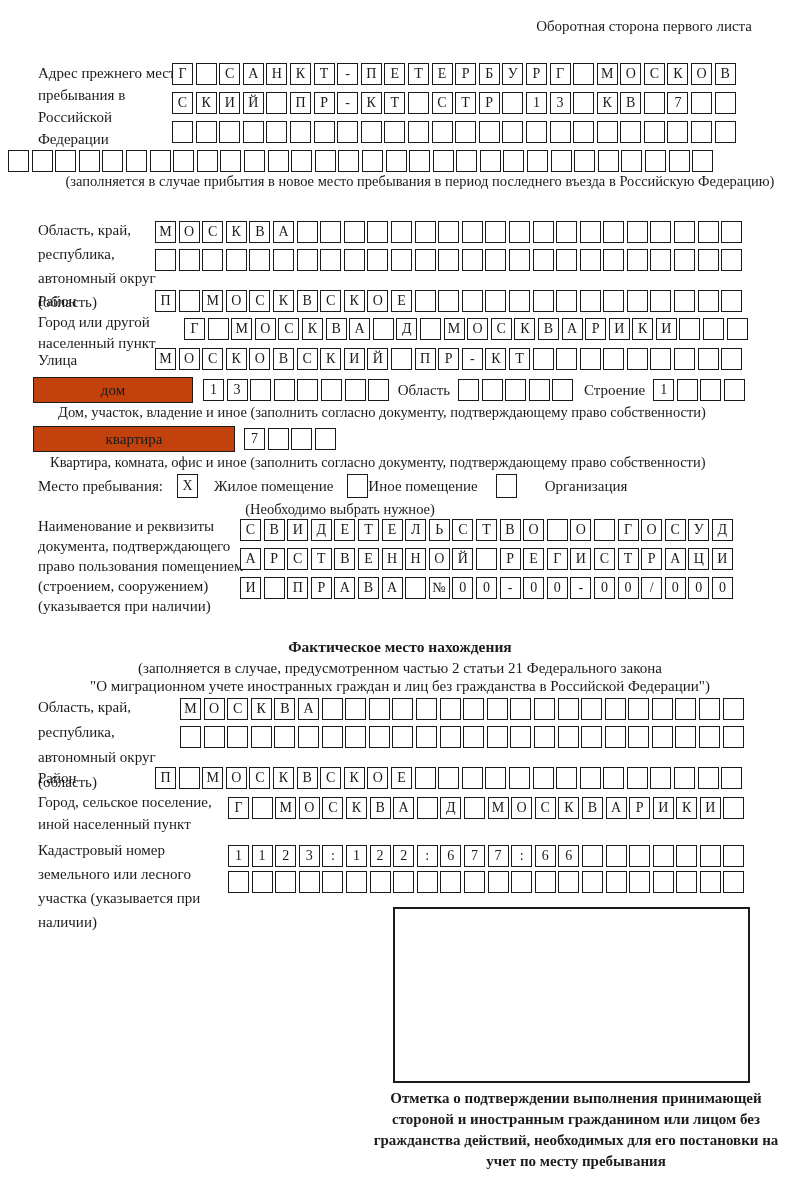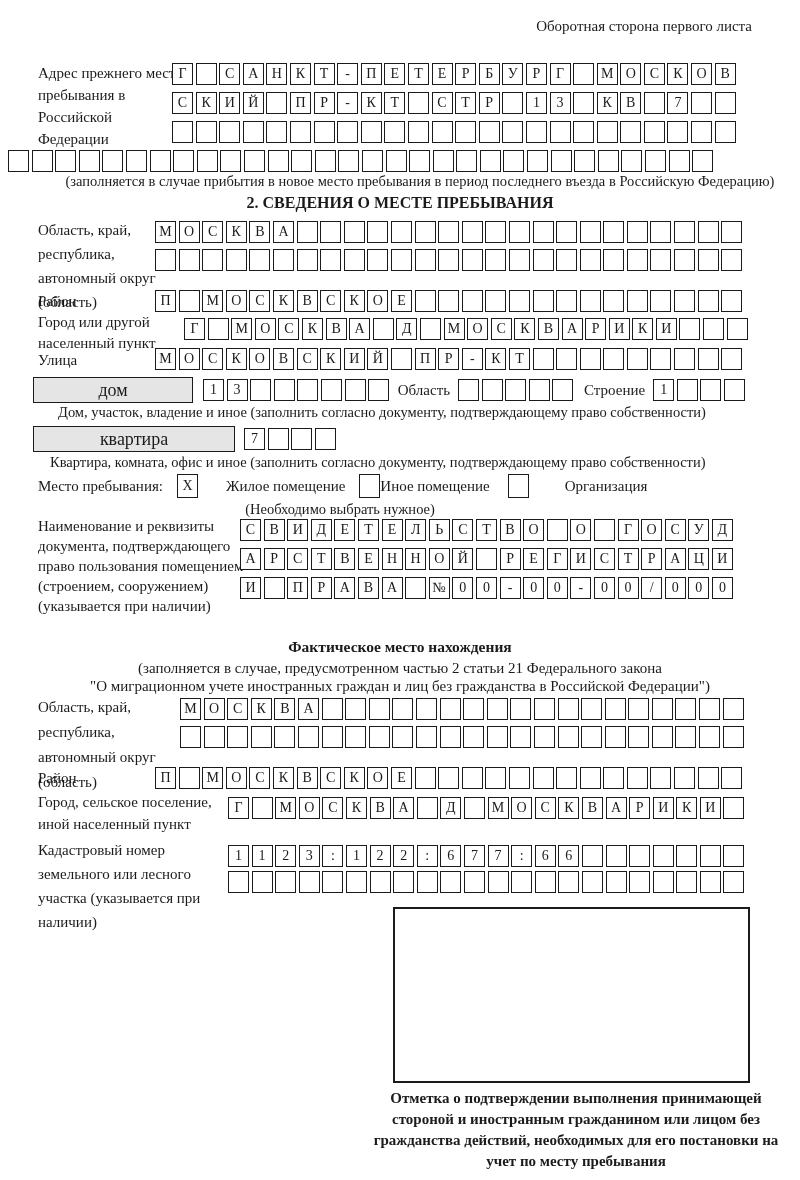--- a/index.html
+++ b/index.html
@@ -8,21 +8,21 @@
   .abs{position:absolute;}
   .boxrow{display:flex;}
   .cell{width:19px;height:20px;border:1.6px solid #1b1b1b;margin-right:2.6px;
         display:inline-flex;align-items:center;justify-content:center;
         font-size:14px;line-height:20px;flex:0 0 auto;background:#fff;}
   .lbl{line-height:22px;}
   .note{font-size:14.5px;padding-left:20px;}
   .center{left:0;width:800px;text-align:center;}
   .title{font-weight:bold;font-size:16px;}
   .wbox{border:1.8px solid #1b1b1b;height:24px;display:inline-flex;align-items:center;
-        justify-content:center;font-size:18px;flex:0 0 auto;background:#e5e5e5;}
+        justify-content:center;font-size:15px;flex:0 0 auto;background:#c2410c;}
   .chk{width:19px;height:22px;border:1.6px solid #1b1b1b;display:inline-flex;align-items:center;
        justify-content:center;font-size:14px;flex:0 0 auto;background:#fff;}
   .hrow{display:flex;align-items:center;}
   .bigbox{border:2px solid #1b1b1b;background:#fff;}
 </style>
 </head>
 <body>
 
 <div id="page">
 
@@ -134,21 +134,20 @@
       <span class="cell"></span>
       <span class="cell"></span>
       <span class="cell"></span>
       <span class="cell"></span>
       <span class="cell"></span>
       <span class="cell"></span>
       <span class="cell"></span>
     </div>
   <div class="abs center note" style="top:173px;">(заполняется в случае прибытия в новое место пребывания в период последнего въезда в Российскую Федерацию)</div>
 
-  <div class="abs center title" style="top:194px;">2. СВЕДЕНИЯ О МЕСТЕ ПРЕБЫВАНИЯ</div>
 
   <div class="abs lbl" style="top:218px;left:38px;width:118px;line-height:24px;">Область, край, республика, автономный округ (область)</div>
   <div class="abs boxrow" style="top:221px;left:155px;">
       <span class="cell">М</span>
       <span class="cell">О</span>
       <span class="cell">С</span>
       <span class="cell">К</span>
       <span class="cell">В</span>
       <span class="cell">А</span>
       <span class="cell"></span>
@@ -322,25 +321,25 @@
         <span class="cell"></span>
         <span class="cell"></span>
         <span class="cell"></span>
       </span>
   </div>
   <div class="abs note" style="top:454px;left:30px;">Квартира, комната, офис и иное (заполнить согласно документу, подтверждающему право собственности)</div>
 
   <div class="abs hrow" style="top:474px;left:38px;">
     <span>Место пребывания:</span>
     <span class="chk" style="margin-left:14px;">X</span>
-    <span style="margin-left:28px;">Жилое помещение</span>
+    <span style="margin-left:16px;">Жилое помещение</span>
     <span class="chk" style="margin-left:14px;"></span>
     <span style="margin-left:0;">Иное помещение</span>
     <span class="chk" style="margin-left:18px;"></span>
-    <span style="margin-left:36px;">Организация</span>
+    <span style="margin-left:28px;">Организация</span>
   </div>
   <div class="abs" style="top:516px;left:38px;width:215px;line-height:20px;">Наименование и реквизиты документа, подтверждающего право пользования помещением (строением, сооружением) (указывается при наличии)</div>
 
   <div class="abs" style="top:501px;left:120px;width:440px;text-align:center;font-size:14.5px;">(Необходимо выбрать нужное)</div>
   <div class="abs boxrow" style="top:519px;left:240px;">
       <span class="cell">С</span>
       <span class="cell">В</span>
       <span class="cell">И</span>
       <span class="cell">Д</span>
       <span class="cell">Е</span>

